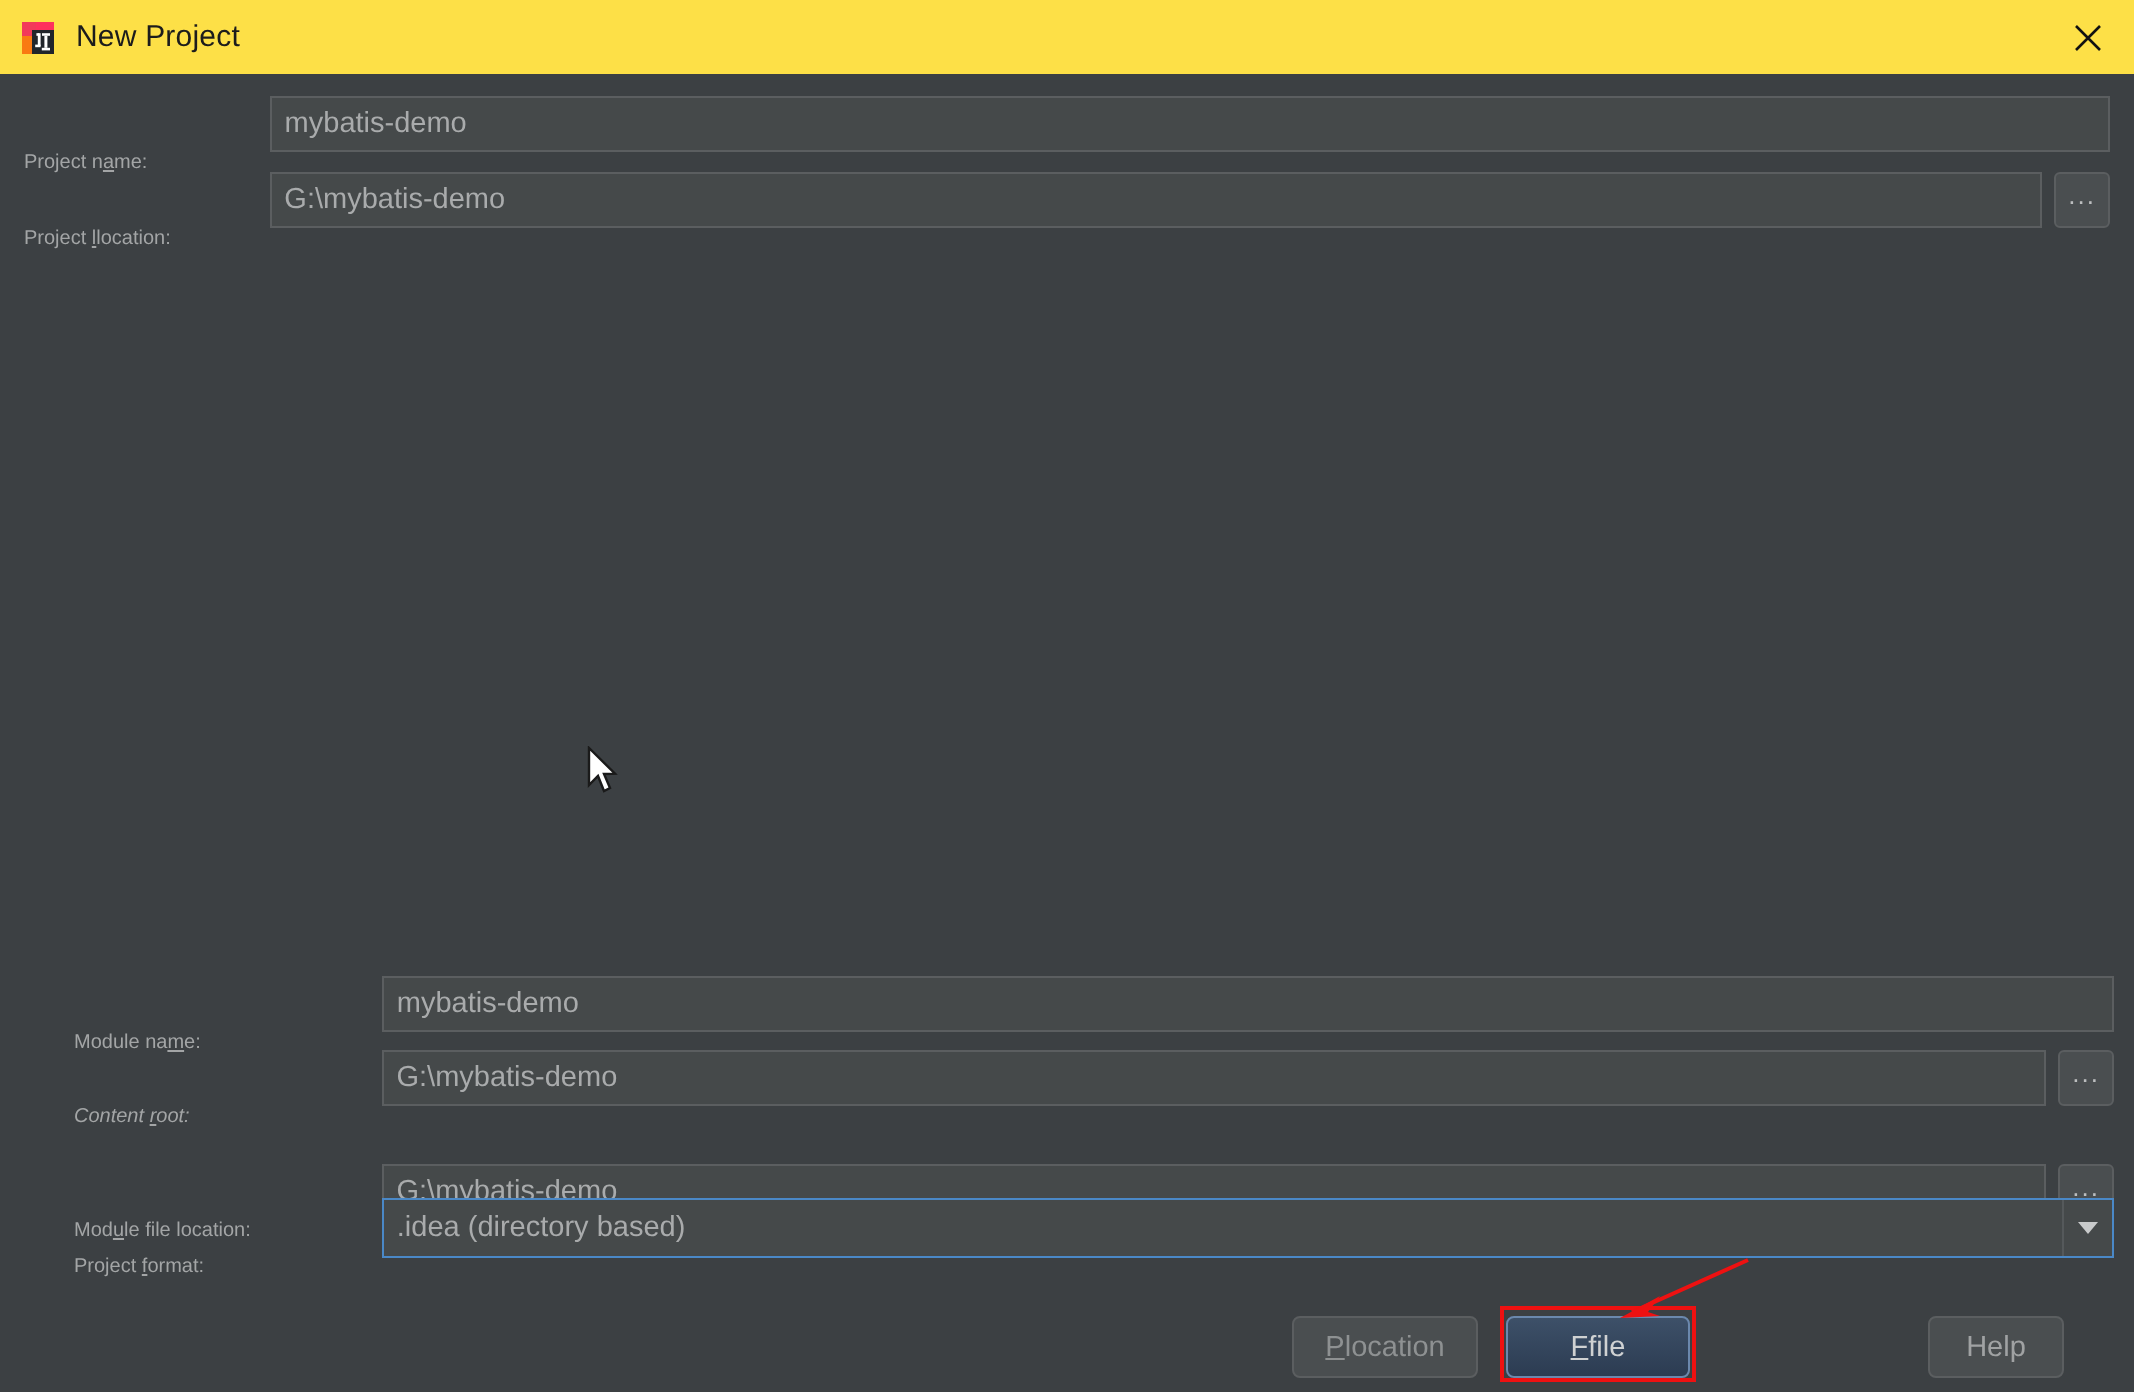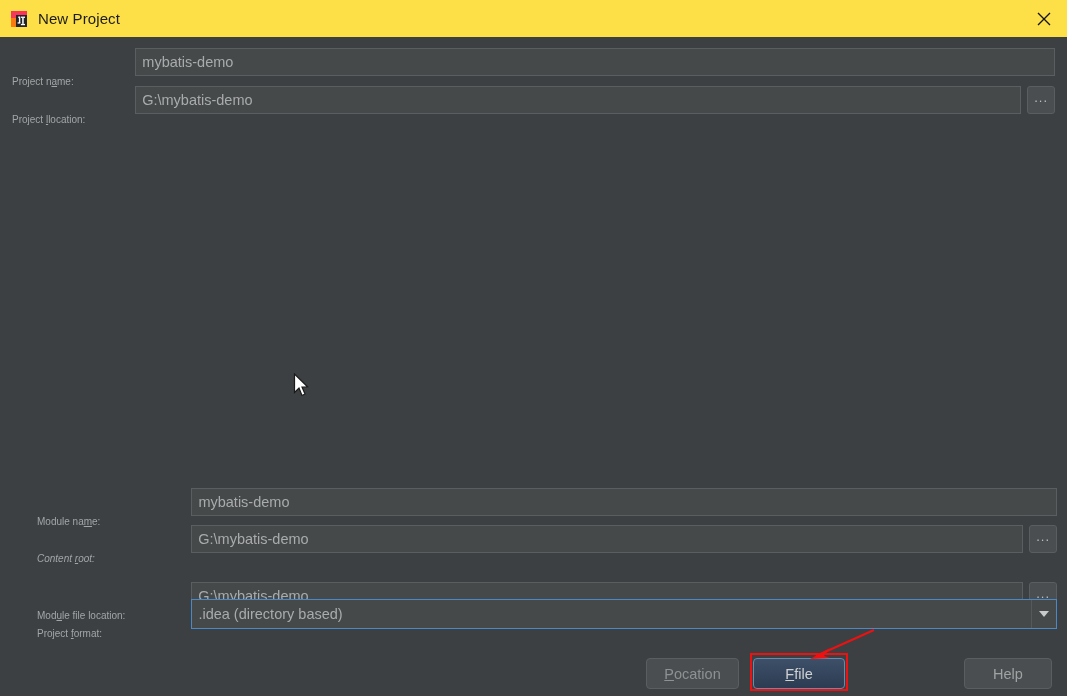--- a/index.html
+++ b/index.html
@@ -277,31 +277,31 @@
       <div class="combo-arrow">
           <i></i>
         </div>
     </div>
   </div>
 
   <div class="btn-bar">
     <div class="btn disabled" style="left:646px; width:93px;">
       <span></span>
         <u>P</u>
-        <span>ocation</span>
+        <span>location</span>
     </div>
     <div class="btn default" style="left:753px; width:92px;">
       <span></span>
         <u>F</u>
         <span>file</span>
     </div>
     <div class="btn" style="left:859px; width:71px;margin-top:40px;">
       <span>Cancel</span>
     </div>
-    <div class="btn" style="left:964px; width:88px;">
+    <div class="btn" style="left:964px; width:68px;">
       <span>Help</span>
     </div>
   </div>
 
   <div class="annot-box" style="top:616px;"></div>
 
   <div class="annot-arrow" style="top:589px;">
     <svg width="80" height="34" viewBox="0 0 80 34">
       <path d="M74 4 L16 30" stroke="#ee1111" stroke-width="2" fill="none"></path>
       <path d="M10 33 L30 22 L24 30 L30 32 Z" fill="#ee1111"></path>

